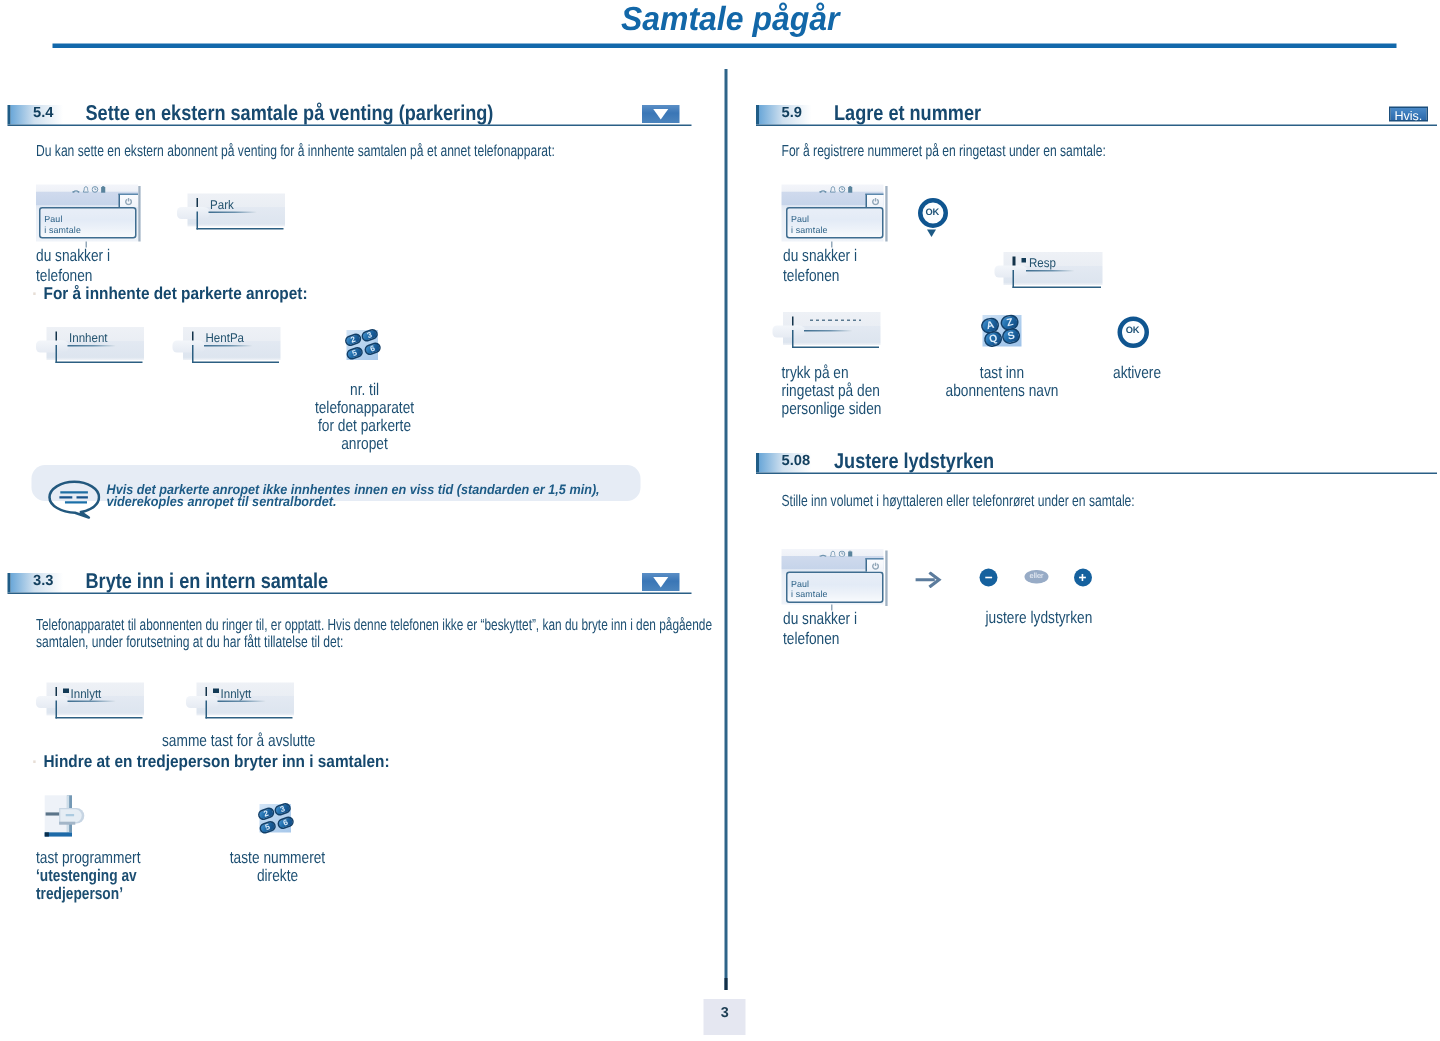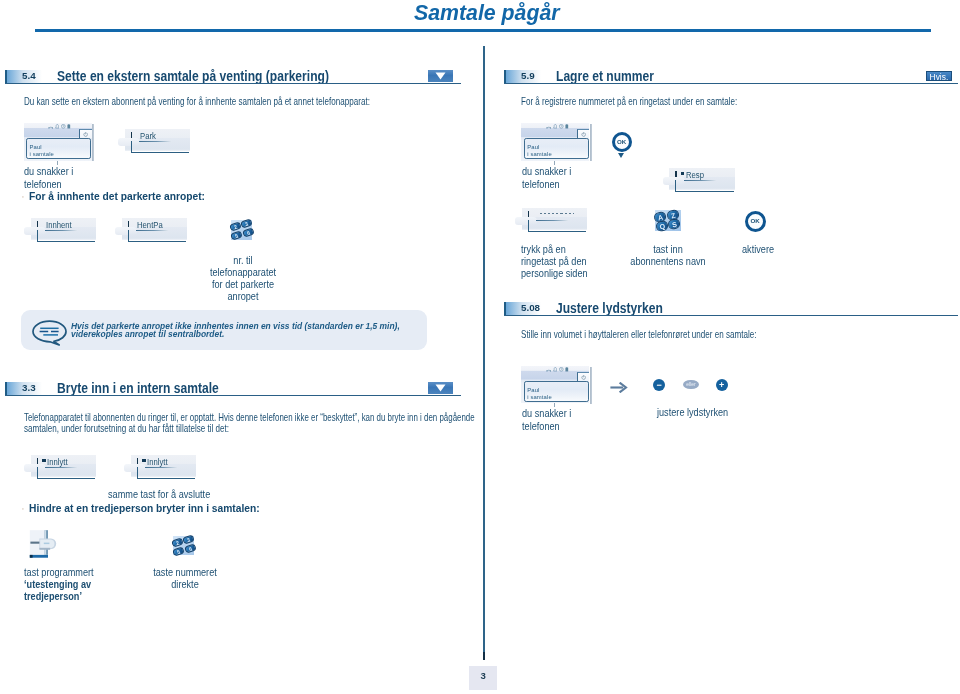--- a/index.html
+++ b/index.html
@@ -208,21 +208,21 @@
     <div class="k" style="left:0.3px;top:4.6px;">2</div>
     <div class="k" style="left:11.8px;top:1.5px;">3</div>
     <div class="k" style="left:1.8px;top:13.6px;">5</div>
     <div class="k" style="left:13.2px;top:10.6px;">6</div>
   </div>
   <div class="cap c" style="left:193px;top:254px;width:100px;">nr. til</div>
   <div class="cap c" style="left:193px;top:266px;width:100px;">telefonapparatet</div>
   <div class="cap c" style="left:193px;top:278px;width:100px;">for det parkerte</div>
   <div class="cap c" style="left:193px;top:290px;width:100px;">anropet</div>
 
-  <div class="tip" style="left:20.5px;top:310px;width:406px;height:40px;">
+  <div class="tip" style="left:20.5px;top:310px;width:406px;height:24px;">
     <div style="position:absolute;left:11.5px;top:9.5px;">
       <svg width="35" height="26" viewBox="0 0 35 26">
         <path d="M17.5 1.2 C26.6 1.2 34 5.8 34 11.5 C34 16.2 28.9 20.2 21.9 21.4 L27.2 25.0 L18.0 21.8 C8.8 21.6 1 17.1 1 11.5 C1 5.8 8.4 1.2 17.5 1.2 Z" fill="none" stroke="#22587e" stroke-width="1.7" stroke-linejoin="round"></path>
         <path d="M8.2 8.3 H26.6" stroke="#1e6ea3" stroke-width="1.5" stroke-linecap="butt"></path>
         <path d="M7.6 11.6 H16.2 M19.0 11.6 H26.6" stroke="#17538b" stroke-width="1.5" stroke-linecap="butt"></path>
         <path d="M11.3 14.9 H26.0" stroke="#1b6fa8" stroke-width="1.5" stroke-linecap="butt"></path>
       </svg>
     </div>
     <div class="txt" style="left:50px;top:11.5px;">Hvis det parkerte anropet ikke innhentes innen en viss tid (standarden er 1,5 min),</div>
     <div class="txt" style="left:50px;top:19.5px;">viderekoples anropet til sentralbordet.</div>

